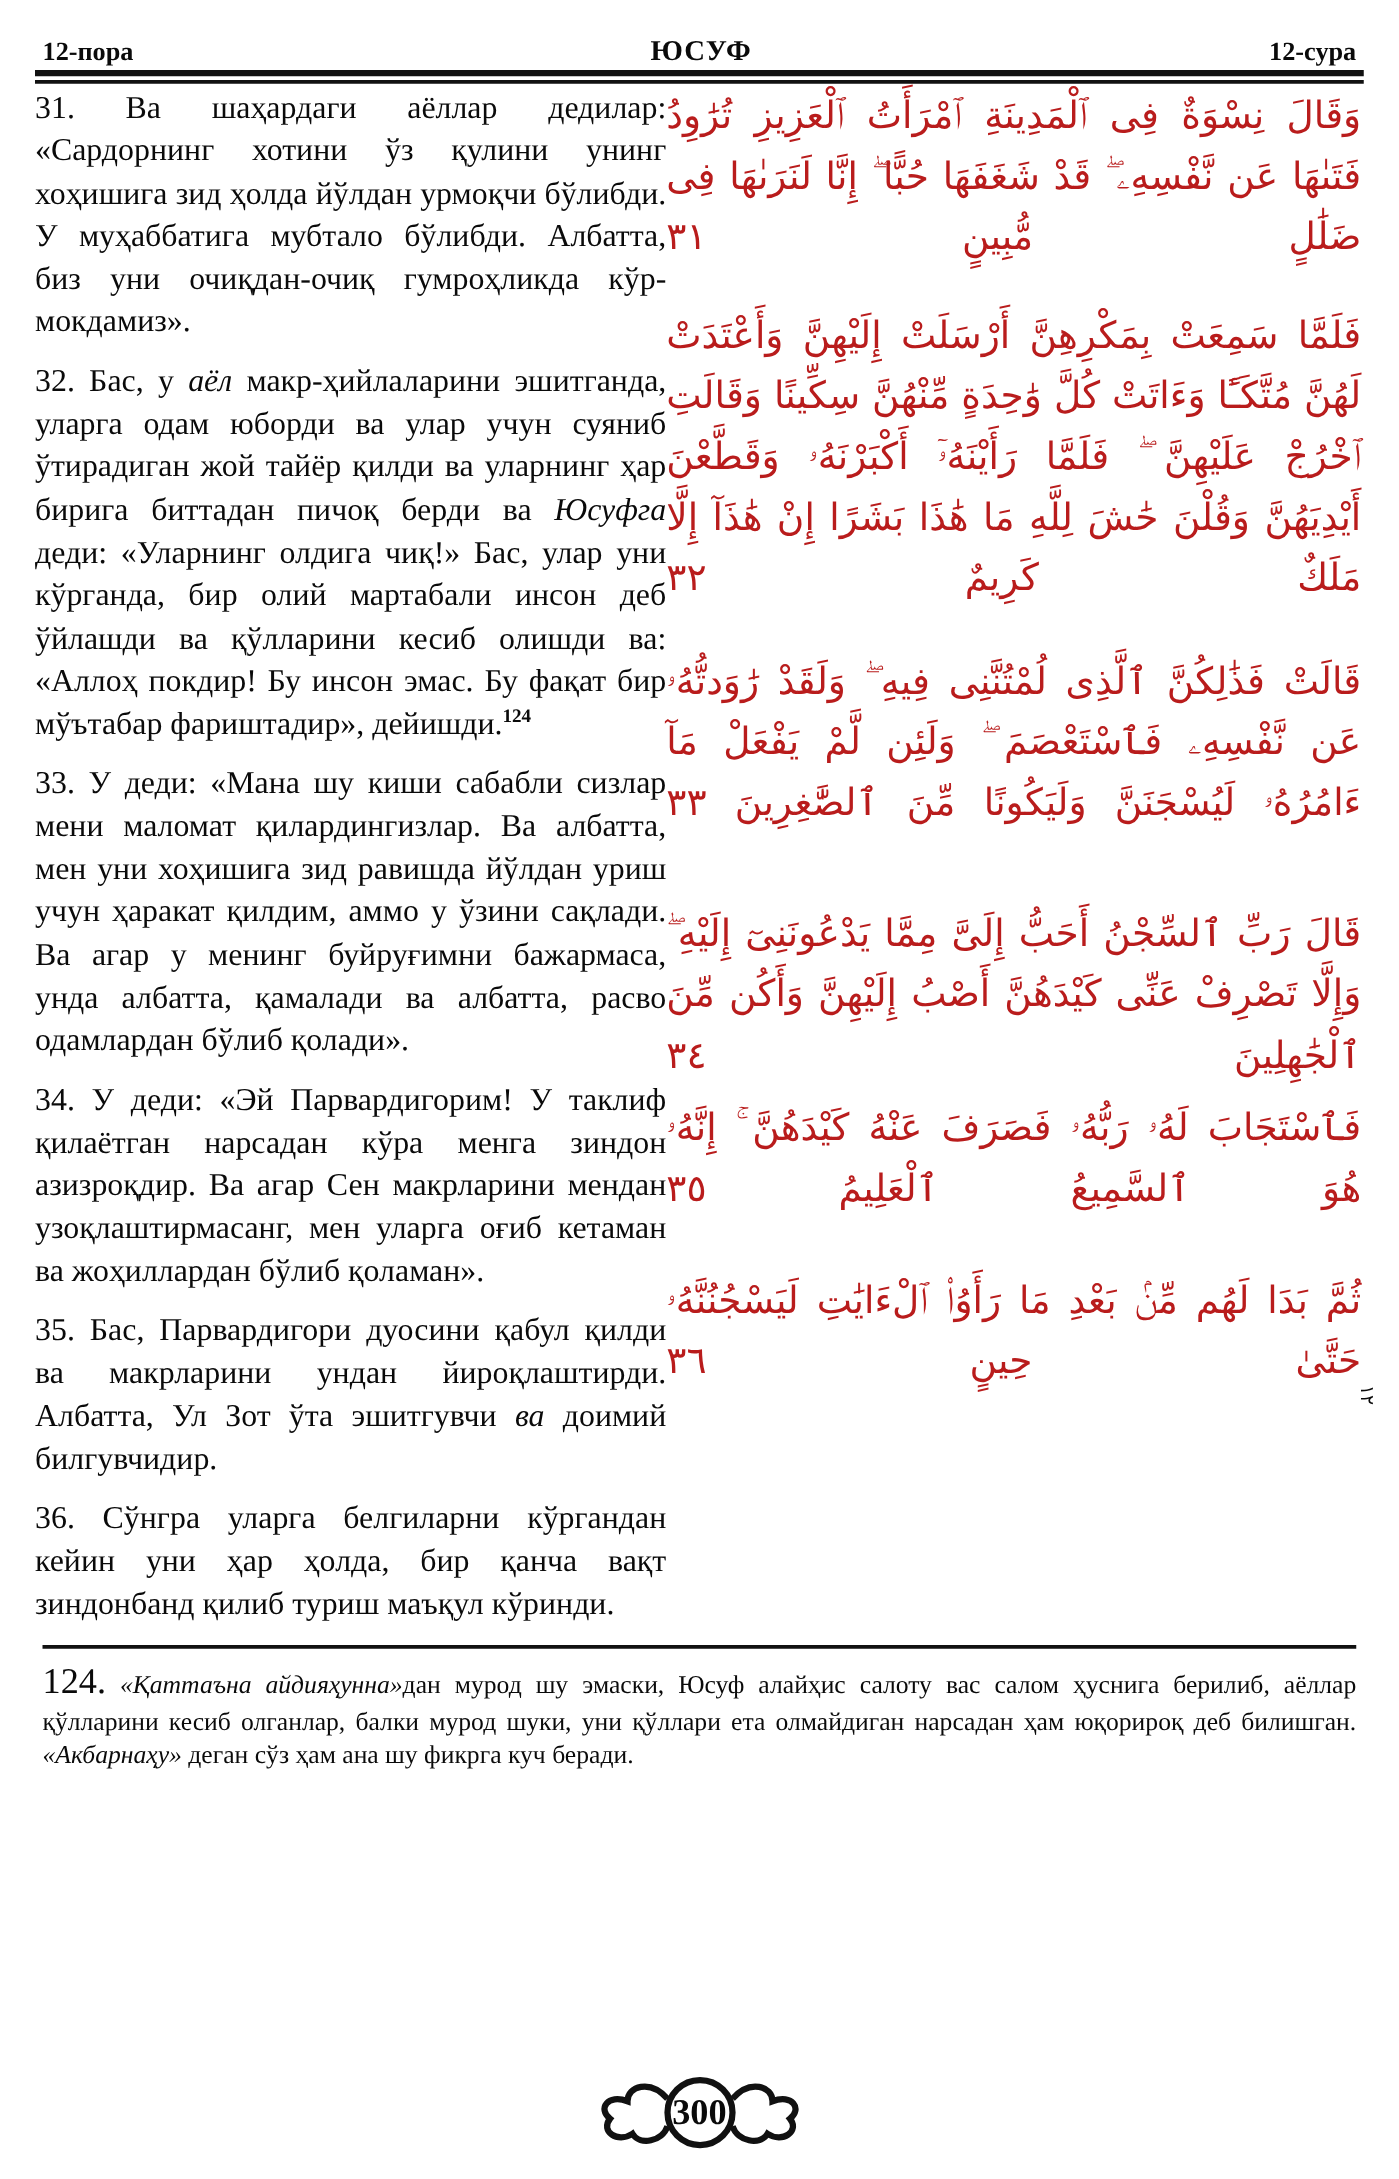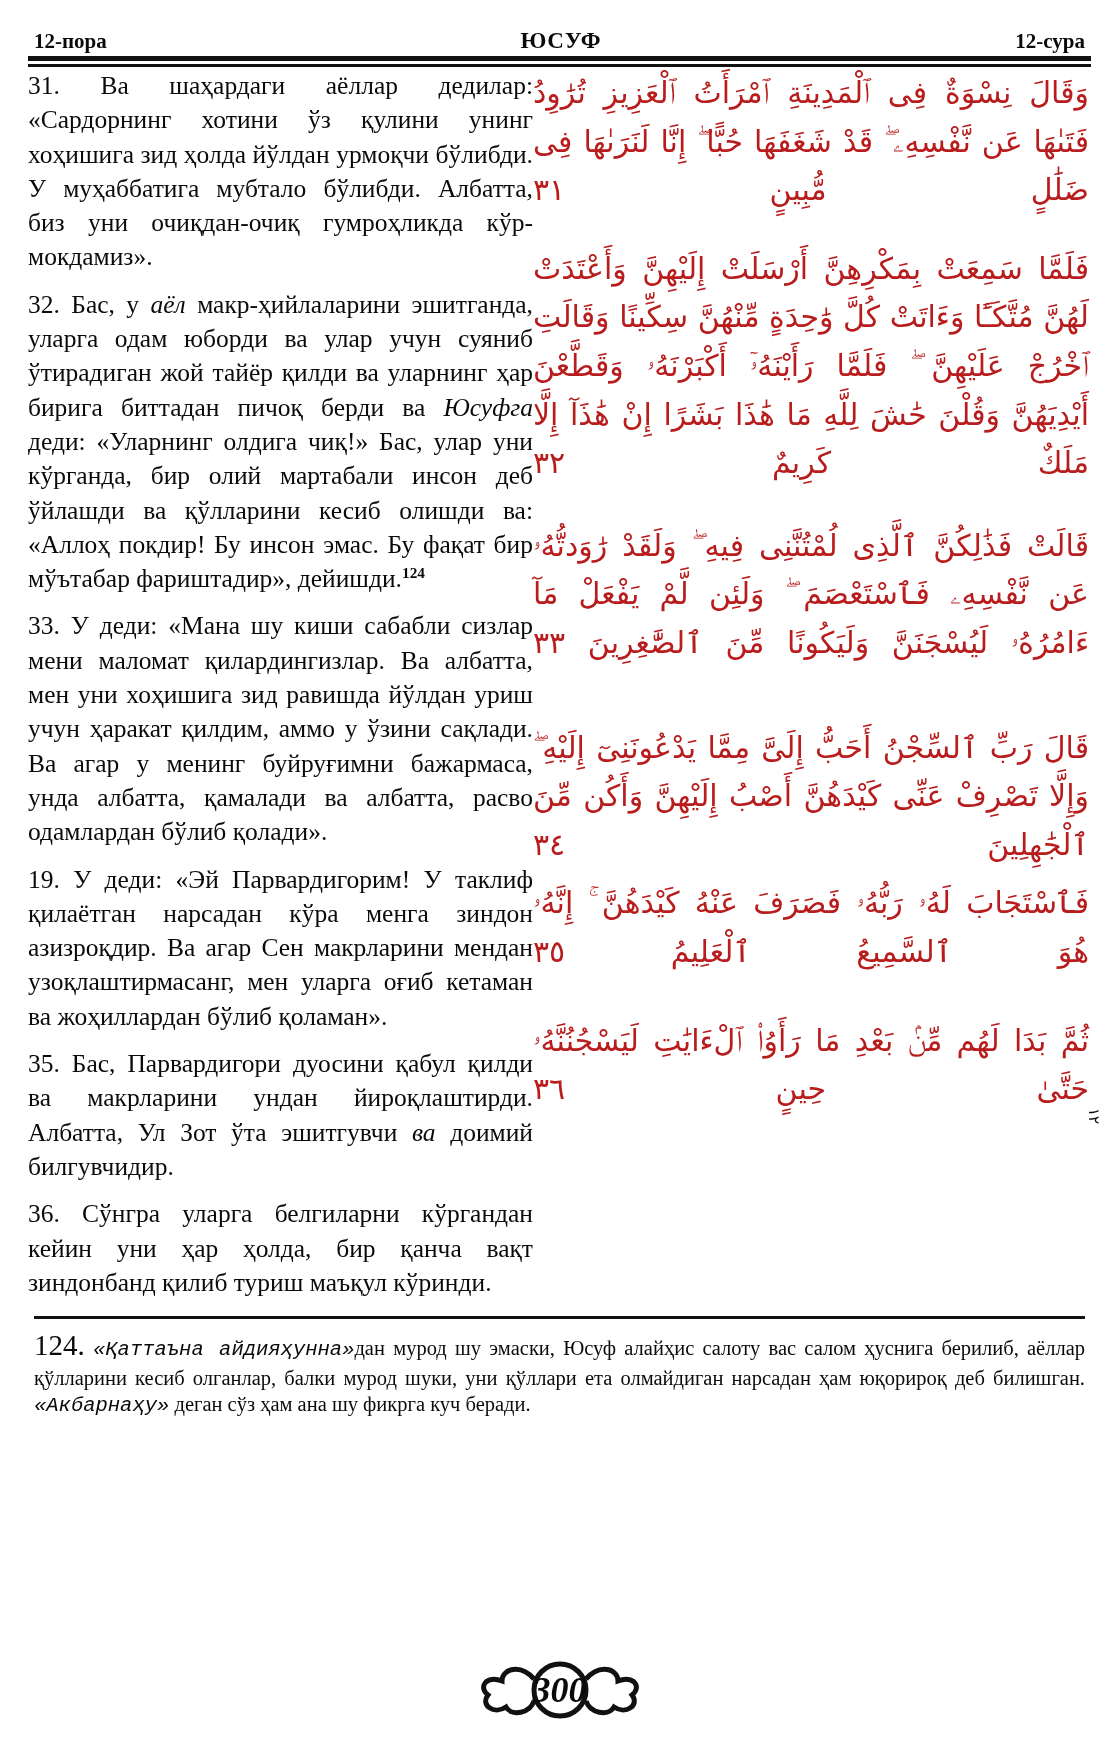--- a/index.html
+++ b/index.html
@@ -96,38 +96,37 @@
     margin:16px 6px 8px 6px;
   }
   .footnote{
     font-size:20.5px;
     line-height:1.30;
     text-align:justify;
     text-justify:inter-word;
     margin:0 6px;
   }
   .footnote .fnum{font-weight:normal;font-size:29px;}
-  .footnote i{font-style:italic;font-family:Liberation Mono, monospace;}
+  .footnote i{font-style:italic;}
 
   
   .pagenum-wrap{
     position:absolute;
     left:0;right:0;bottom:22px;
     display:flex;align-items:center;justify-content:center;
   }
   .orn{position:relative;width:176px;height:62px;display:flex;align-items:center;justify-content:center;}
   .orn svg{position:absolute;inset:0;}
   .orn .num{
     position:relative;
     font-family:"Liberation Serif", serif;
     font-weight:bold;
-    font-size:36px;
+    font-size:29px;
     letter-spacing:0px;
     z-index:2;
-    font-style:italic;
   }
 </style>
 </head>
 <body>
 
 <div class="page">
 
   <div class="runhead">
     <span class="left">12-пора</span>
     <span class="center">ЮСУФ</span>
@@ -135,21 +134,21 @@
   </div>
   <div class="rule-double"></div>
 
 
   <div class="body">
 
     <div class="col-uz">
       <p class="verse">31. Ва шаҳардаги аёллар дедилар: «Сардорнинг хотини ўз қулини унинг хоҳишига зид ҳолда йўлдан урмоқчи бўлибди. У муҳаббатига мубтало бўлибди. Албатта, биз уни очиқдан-очиқ гумроҳликда кўр­мокдамиз».</p>
       <p class="verse">32. Бас, у <i>аёл</i> макр-ҳийлаларини эшитганда, уларга одам юборди ва улар учун суяниб ўтирадиган жой тайёр қилди ва уларнинг ҳар бирига биттадан пичоқ берди ва <i>Юсуфга</i> деди: «Уларнинг олдига чиқ!» Бас, улар уни кўрганда, бир олий мартабали инсон деб ўйлашди ва қўлларини кесиб олишди ва: «Аллоҳ покдир! Бу инсон эмас. Бу фақат бир мўътабар фариштадир», дейишди.<sup>124</sup></p>
       <p class="verse">33. У деди: «Мана шу киши сабабли сизлар мени маломат қилардингиз­лар. Ва албатта, мен уни хоҳишига зид равишда йўлдан уриш учун ҳаракат қилдим, аммо у ўзини сақлади. Ва агар у менинг буйруғимни бажармаса, унда албатта, қамалади ва албатта, расво одамлардан бўлиб қолади».</p>
-      <p class="verse">19. У деди: «Эй Парвардигорим! У таклиф қилаётган нарсадан кўра менга зиндон азизроқдир. Ва агар Сен макрларини мендан узоқлаштир­масанг, мен уларга оғиб кетаман ва жоҳиллардан бўлиб қоламан».</p>
+      <p class="verse">34. У деди: «Эй Парвардигорим! У таклиф қилаётган нарсадан кўра менга зиндон азизроқдир. Ва агар Сен макрларини мендан узоқлаштир­масанг, мен уларга оғиб кетаман ва жоҳиллардан бўлиб қоламан».</p>
       <p class="verse">35. Бас, Парвардигори дуосини қабул қилди ва макрларини ундан йироқ­лаштирди. Албатта, Ул Зот ўта эшитгувчи <i>ва</i> доимий билгувчидир.</p>
       <p class="verse">36. Сўнгра уларга белгиларни кўр­гандан кейин уни ҳар ҳолда, бир қанча вақт зиндонбанд қилиб туриш маъқул кўринди.</p>
     </div>
 
     <div class="col-ar">
       <div class="ablock" style="margin-bottom:30px;">
         <p class="ayah">وَقَالَ نِسْوَةٌ فِى ٱلْمَدِينَةِ ٱمْرَأَتُ ٱلْعَزِيزِ تُرَٰوِدُ فَتَىٰهَا عَن نَّفْسِهِۦ ۖ قَدْ شَغَفَهَا حُبًّا ۖ إِنَّا لَنَرَىٰهَا فِى ضَلَٰلٍ مُّبِينٍ ٣١</p>
       </div>
       <div class="ablock" style="margin-bottom:34px;">
         <p class="ayah">فَلَمَّا سَمِعَتْ بِمَكْرِهِنَّ أَرْسَلَتْ إِلَيْهِنَّ وَأَعْتَدَتْ لَهُنَّ مُتَّكَـًٔا وَءَاتَتْ كُلَّ وَٰحِدَةٍ مِّنْهُنَّ سِكِّينًا وَقَالَتِ ٱخْرُجْ عَلَيْهِنَّ ۖ فَلَمَّا رَأَيْنَهُۥٓ أَكْبَرْنَهُۥ وَقَطَّعْنَ أَيْدِيَهُنَّ وَقُلْنَ حَٰشَ لِلَّهِ مَا هَٰذَا بَشَرًا إِنْ هَٰذَآ إِلَّا مَلَكٌ كَرِيمٌ ٣٢</p>

